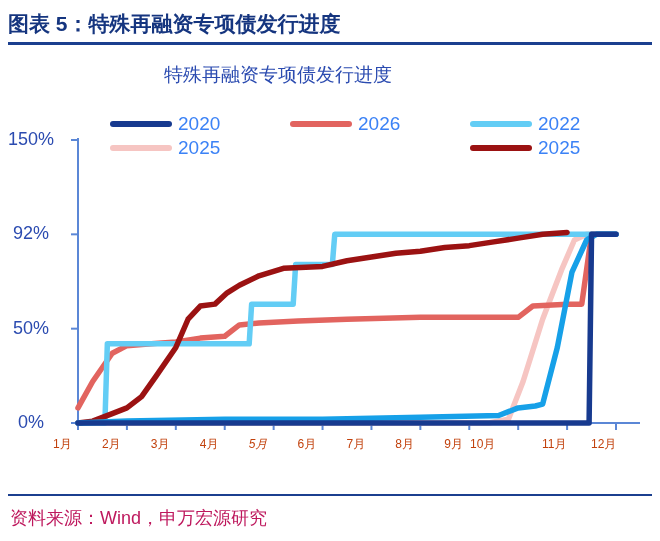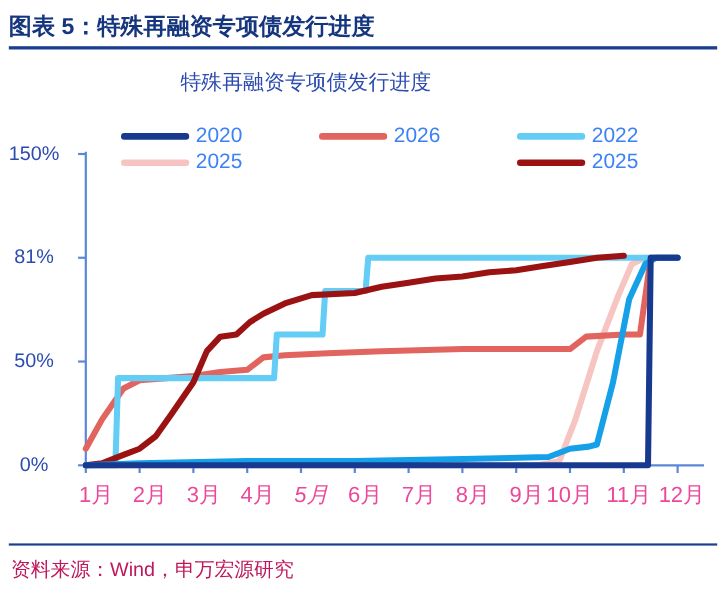--- a/index.html
+++ b/index.html
@@ -43,21 +43,21 @@
   .legend-label{display:inline-block;}
   
   .plot-wrap{
     position:absolute;left:0;top:120px;width:660px;height:360px;
   }
   .ytick-label{
     position:absolute;font-size:18px;color:#2b4bb0;text-align:center;
     width:62px;
   }
   .xtick-label{
-    position:absolute;font-size:20px;color:#ec4899;text-align:right;
+    position:absolute;font-size:12px;color:#c2410c;text-align:left;
     top:436px;
   }
   svg{position:absolute;left:0;top:0;}
   
   .foot-rule{
     position:absolute;left:8px;top:494px;width:644px;height:2px;
     background:#1b3f8f;
   }
   .foot-src{
     position:absolute;left:10px;top:506px;
@@ -120,33 +120,33 @@
       <polyline points="78,303 488.83636363636367,303 508.40000000000003,299.2266666666667 523.0727272727272,261.49333333333334 542.6363636363636,199.23333333333335 562.2,148.29333333333335 574.4272727272728,119.99333333333334 586.6545454545454,114.33333333333334 616,114.33333333333334" fill="none" stroke="#f6c5c2" stroke-width="5.5" stroke-linecap="round" stroke-linejoin="round"></polyline>
       <polyline points="78,287.90666666666664 92.67272727272727,261.49333333333334 112.23636363636363,233.19333333333333 126.9090909090909,225.64666666666668 151.36363636363637,223.76 175.8181818181818,221.87333333333333 200.27272727272725,218.10000000000002 224.72727272727272,216.21333333333334 239.4,204.89333333333332 258.9636363636364,203.00666666666666 298.0909090909091,201.12 347,199.23333333333335 420.3636363636364,197.34666666666666 469.2727272727273,197.34666666666666 518.1818181818182,197.34666666666666 532.8545454545456,186.02666666666667 567.090909090909,184.14 581.7636363636364,184.14 591.5454545454546,114.33333333333334 616,114.33333333333334" fill="none" stroke="#e2645f" stroke-width="5.5" stroke-linecap="round" stroke-linejoin="round"></polyline>
       <polyline points="78,303 104.9,303 107.34545454545454,223.76 249.1818181818182,223.76 251.6272727272727,184.14 293.20000000000005,184.14 295.6454545454545,144.51999999999998 332.3272727272727,144.51999999999998 334.7727272727273,114.33333333333334 616,114.33333333333334" fill="none" stroke="#63cdf5" stroke-width="5.5" stroke-linecap="round" stroke-linejoin="round"></polyline>
       <polyline points="78,303 92.67272727272727,301.11333333333334 112.23636363636363,293.56666666666666 126.9090909090909,287.90666666666664 141.58181818181816,276.58666666666664 156.25454545454545,255.83333333333334 175.8181818181818,227.53333333333333 188.04545454545456,199.23333333333335 200.27272727272725,186.02666666666667 214.94545454545454,184.14 227.1727272727273,172.82 239.4,165.2733333333333 258.9636363636364,155.84 283.41818181818184,148.29333333333335 322.5454545454545,146.40666666666667 347,140.74666666666667 371.45454545454544,136.97333333333333 395.90909090909093,133.20000000000002 420.3636363636364,131.31333333333333 444.8181818181818,127.53999999999999 469.2727272727273,125.65333333333334 493.7272727272727,121.88 518.1818181818182,118.10666666666668 542.6363636363636,114.33333333333334 567.090909090909,112.44666666666666" fill="none" stroke="#9b1212" stroke-width="5.5" stroke-linecap="round" stroke-linejoin="round"></polyline>
       <polyline points="78,303 126.9090909090909,301.11333333333334 224.72727272727272,299.2266666666667 322.5454545454545,299.2266666666667 420.3636363636364,297.34 498.61818181818177,295.4533333333333 518.1818181818182,287.90666666666664 535.3,286.02 542.6363636363636,284.1333333333333 557.309090909091,227.53333333333333 571.9818181818182,152.06666666666666 586.6545454545454,119.99333333333334 596.4363636363636,114.33333333333334 616,114.33333333333334" fill="none" stroke="#16a0e8" stroke-width="5.5" stroke-linecap="round" stroke-linejoin="round"></polyline>
       <polyline points="78,303 126.9090909090909,303 175.8181818181818,303 224.72727272727272,303 273.6363636363636,303 322.5454545454545,303 371.45454545454544,303 420.3636363636364,303 469.2727272727273,303 518.1818181818182,303 567.090909090909,303 589.0999999999999,303 591.5454545454546,114.33333333333334 616,114.33333333333334" fill="none" stroke="#173a8f" stroke-width="5.5" stroke-linecap="round" stroke-linejoin="round"></polyline>
     </svg>
   <div id="ytick-host">
       <div class="ytick-label" style="left: 0px; top: 292px;">0%</div>
       <div class="ytick-label" style="left: 0px; top: 197.667px;">50%</div>
-      <div class="ytick-label" style="left: 0px; top: 103.333px;">81%</div>
+      <div class="ytick-label" style="left: 0px; top: 103.333px;">92%</div>
       <div class="ytick-label" style="left: 0px; top: 9px;">150%</div>
     </div>
 </div>
 <div id="xtick-host">
     <div class="xtick-label" style="left: 53px; width: 50px;">1月</div>
     <div class="xtick-label" style="left: 101.909px; width: 50px;">2月</div>
     <div class="xtick-label" style="left: 150.818px; width: 50px;">3月</div>
     <div class="xtick-label" style="left: 199.727px; width: 50px;">4月</div>
     <div class="xtick-label" style="left: 248.636px; width: 50px; font-style: italic;">5月</div>
     <div class="xtick-label" style="left: 297.545px; width: 50px;">6月</div>
     <div class="xtick-label" style="left: 346.455px; width: 50px;">7月</div>
     <div class="xtick-label" style="left: 395.364px; width: 50px;">8月</div>
     <div class="xtick-label" style="left: 444.273px; width: 50px;">9月</div>
-    <div class="xtick-label" style="left: 489px; width: 50px;">10月</div>
+    <div class="xtick-label" style="left: 470px; width: 50px;">10月</div>
     <div class="xtick-label" style="left: 542.091px; width: 50px;">11月</div>
     <div class="xtick-label" style="left: 591px; width: 50px;">12月</div>
   </div>
 
 <div class="foot-rule"></div>
 <div class="foot-src">资料来源：Wind，申万宏源研究</div>
 
 </body></html>

